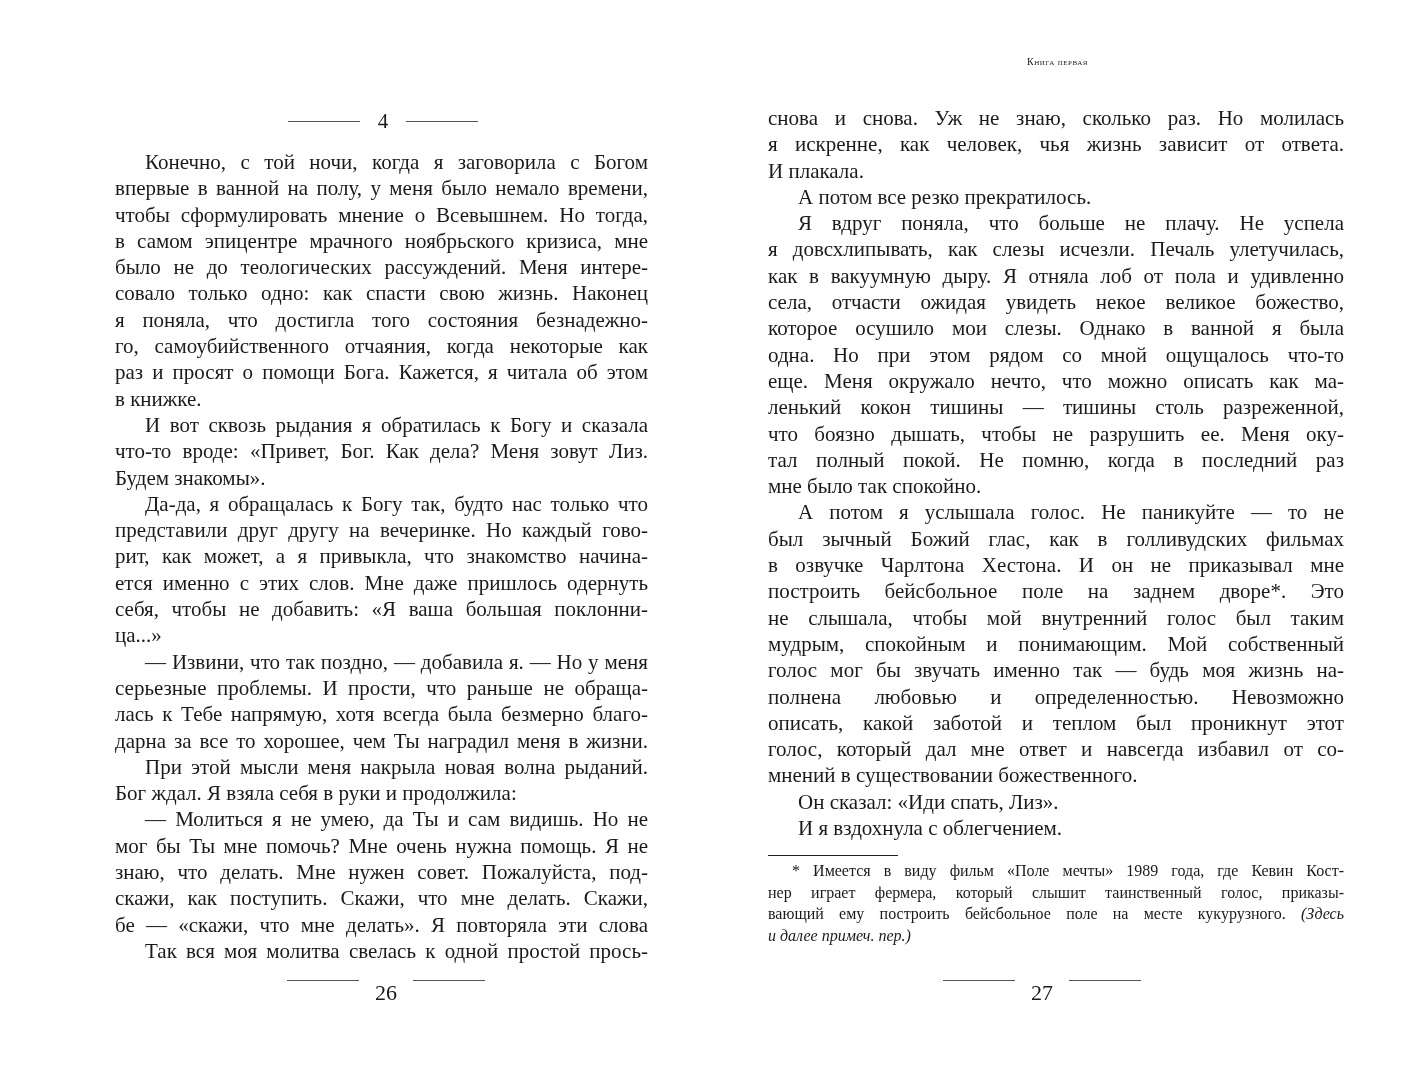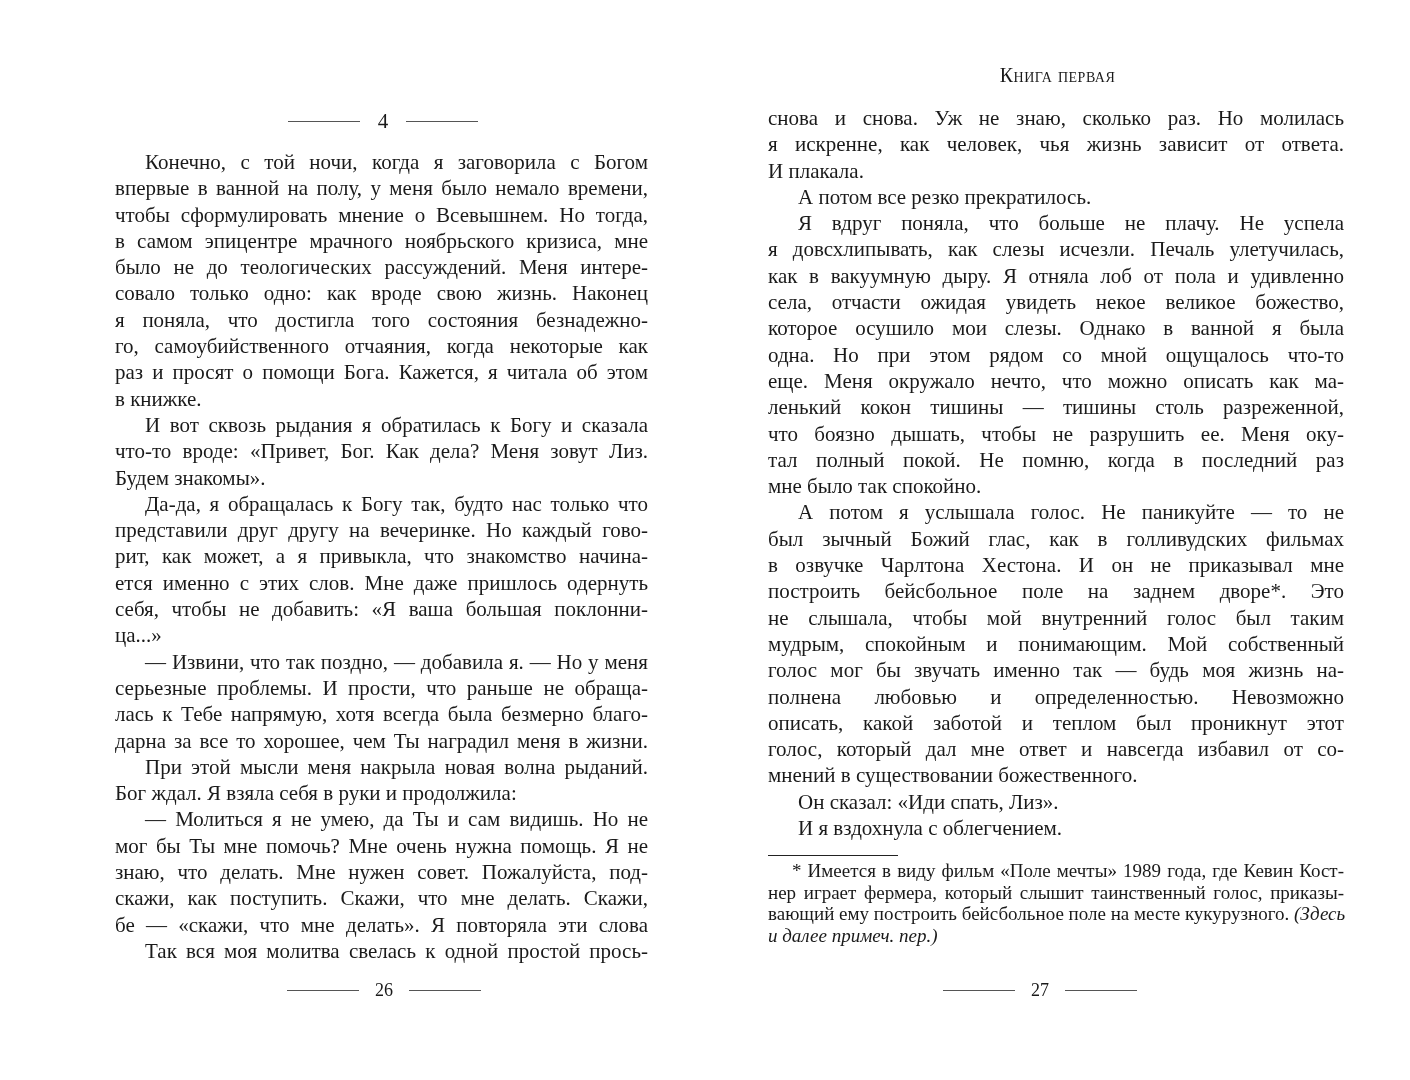--- a/index.html
+++ b/index.html
@@ -12,29 +12,29 @@
   .left .col { left: 115px; width: 533px; top: 149px; }
   .right .col { left: 63px; width: 576px; top: 105px; }
   .line { height: 26.3px; line-height: 26.3px; font-size: 21px; white-space: nowrap;
           text-align: justify; text-align-last: justify; }
   .line.last { text-align-last: left; }
   .line.indent { padding-left: 30px; }
   .chap { position: absolute; top: 106px; left: 285px; width: 196px; height: 30px;
           display: flex; align-items: center; justify-content: center; font-size: 21px; }
   .rule { height: 1px; background: #555; width: 72px; }
   .chap span.num { margin: 0 18px; }
-  .runhead { position: absolute; top: 64px; left: 0; width: 705px; text-align: center;
-             font-size: 20px; letter-spacing: 0.5px; font-variant: small-caps; }
-  .folio { position: absolute; top: 980px; display: flex; align-items: center; font-size: 18px; }
+  .runhead { position: absolute; top: 56px; left: 0; width: 705px; text-align: center;
+             font-size: 10px; letter-spacing: 0.5px; font-variant: small-caps; }
+  .folio { position: absolute; top: 980px; display: flex; font-size: 22px; }
   .left .folio { left: 287px; }
   .right .folio { left: 238px; }
   .folio .rule { width: 72px; }
   .folio span.num { margin: 0 16px; }
   .fn-rule { position: absolute; left: 63px; top: 855px; width: 130px; height: 1px; background: #222; }
-  .footnote { position: absolute; left: 63px; top: 860px; width: 576px; font-size: 19px;
+  .footnote { position: absolute; left: 63px; top: 860px; width: 576px; font-size: 16px;
               font-family: "Liberation Serif", serif; }
   .footnote .fline { height: 21.5px; line-height: 21.5px; white-space: nowrap;
                      text-align: justify; text-align-last: justify; }
   .footnote .fline.indent { padding-left: 24px; }
   .footnote .fline.last { text-align-last: left; }
   .footnote i { font-style: italic; }
 </style>
 </head>
 <body>
 
@@ -43,21 +43,21 @@
     <div class="rule"></div>
     <span class="num">4</span>
     <div class="rule"></div>
   </div>
   <div class="col" id="left-col">
       <div class="line indent">Конечно, с той ночи, когда я заговорила с Богом</div>
       <div class="line">впервые в ванной на полу, у меня было немало времени,</div>
       <div class="line">чтобы сформулировать мнение о Всевышнем. Но тогда,</div>
       <div class="line">в самом эпицентре мрачного ноябрьского кризиса, мне</div>
       <div class="line">было не до теологических рассуждений. Меня интере-</div>
-      <div class="line">совало только одно: как вроде свою жизнь. Наконец</div>
+      <div class="line">совало только одно: как спасти свою жизнь. Наконец</div>
       <div class="line">я поняла, что достигла того состояния безнадежно-</div>
       <div class="line">го, самоубийственного отчаяния, когда некоторые как</div>
       <div class="line">раз и просят о помощи Бога. Кажется, я читала об этом</div>
       <div class="line last">в книжке.</div>
       <div class="line indent">И вот сквозь рыдания я обратилась к Богу и сказала</div>
       <div class="line">что-то вроде: «Привет, Бог. Как дела? Меня зовут Лиз.</div>
       <div class="line last">Будем знакомы».</div>
       <div class="line indent">Да-да, я обращалась к Богу так, будто нас только что</div>
       <div class="line">представили друг другу на вечеринке. Но каждый гово-</div>
       <div class="line">рит, как может, а я привыкла, что знакомство начина-</div>

